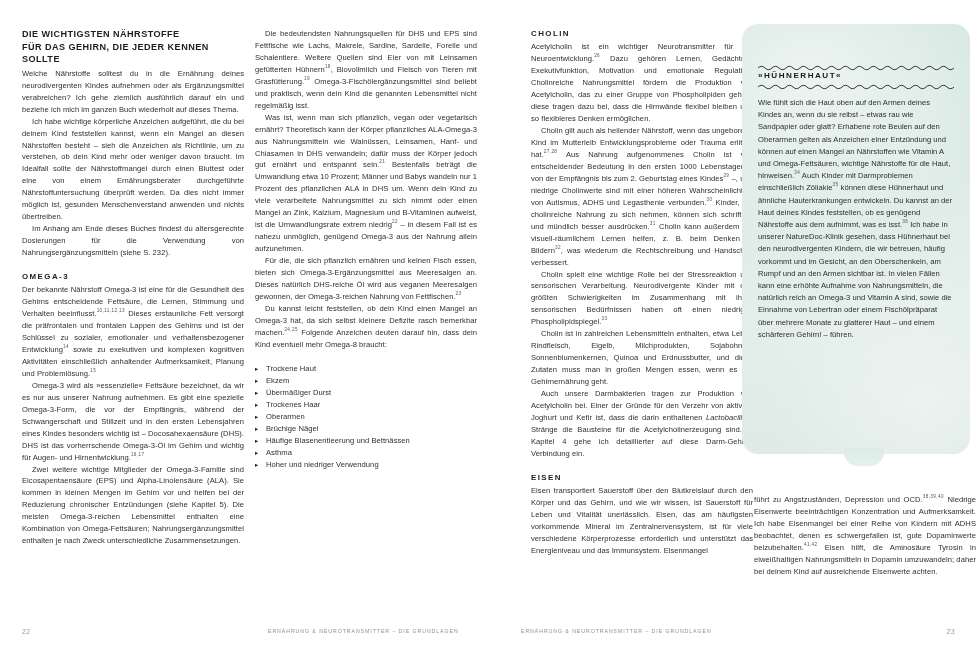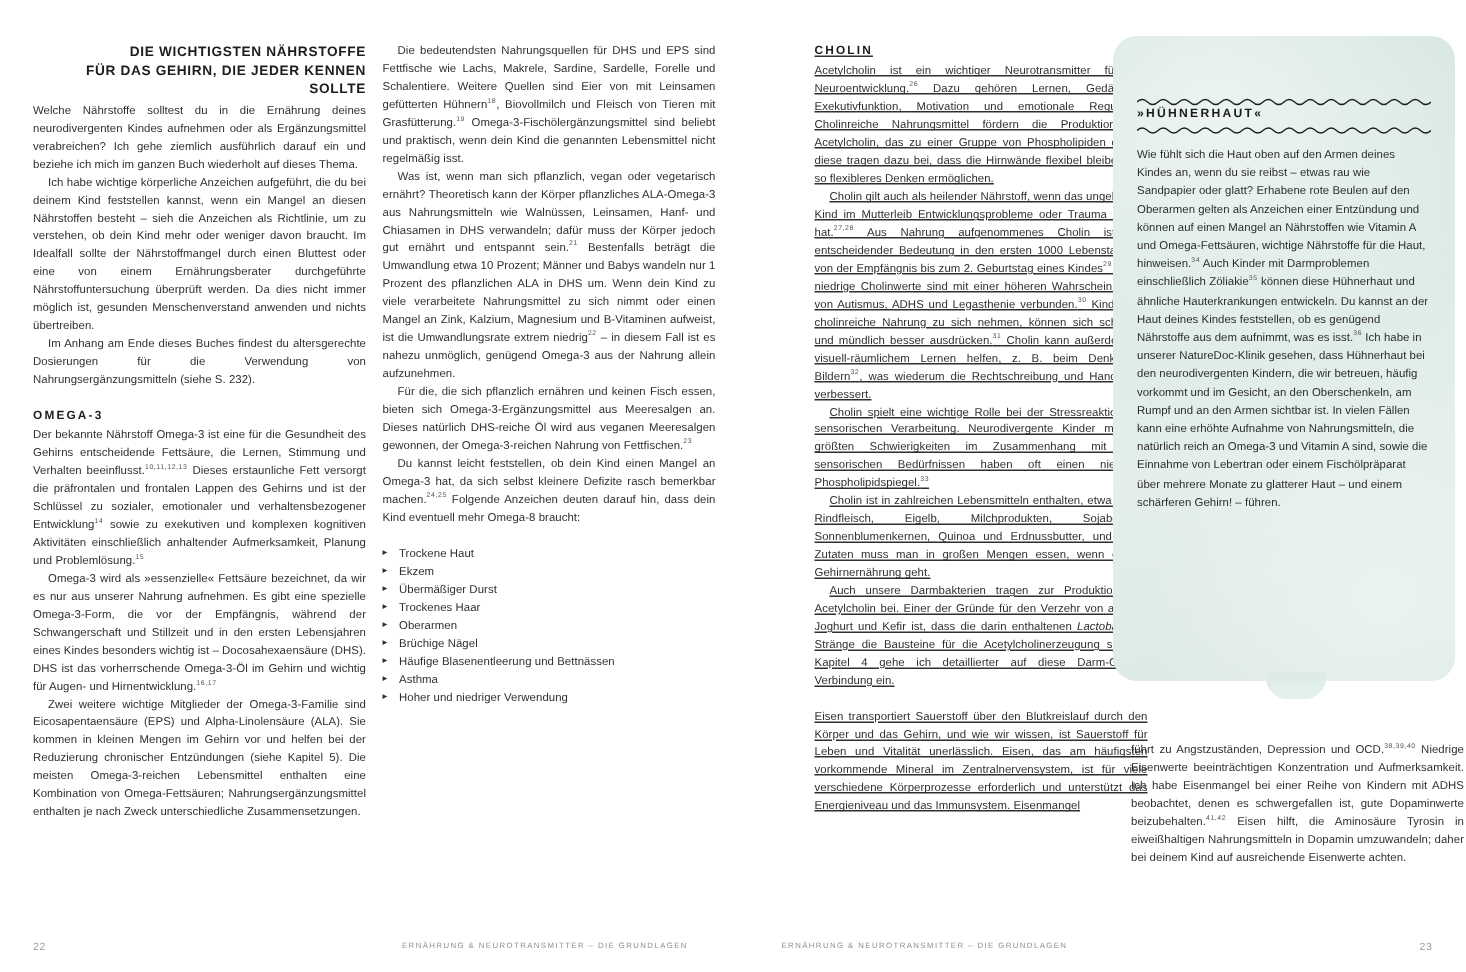--- a/index.html
+++ b/index.html
@@ -42,21 +42,21 @@
     line-height: 11.95px;
     text-align: justify;
     text-justify: inter-word;
     letter-spacing: 0.04px;
     color: #2f2f2f;
     -webkit-hyphens: none;
     hyphens: none;
   }
   .col-1 { left: 22px; }
   .col-2 { left: 255px; }
-  .col-3 { left: 543px; text-decoration: underline; }
+  .col-3 { left: 531px; }
   .col-4 { left: 754px; }
 
   .col p {
     margin: 0;
   }
   .col p + p {
     text-indent: 10px;
   }
 
   h2.sec-title {
@@ -68,21 +68,21 @@
     color: #1d1d1d;
     text-align: left;
   }
   h1.main-title {
     font-size: 9.1px;
     font-weight: bold;
     letter-spacing: 0.45px;
     line-height: 12.6px;
     margin: 0 0 2px 0;
     color: #1d1d1d;
-    text-align: right;
+    text-align: left;
     text-transform: uppercase;
   }
   .gap { height: 11.8px; }
 
   
   ul.bullets {
     list-style: none;
     margin: 0;
     padding: 0;
     text-align: left;
@@ -233,20 +233,21 @@
     </div>
 
     <div class="col col-3">
       <h2 class="sec-title">CHOLIN</h2>
       <p><span>Acetylcholin ist ein wichtiger Neurotransmitter für die Neuroentwicklung.</span><sup class="ref">26</sup><span> Dazu gehören Lernen, Gedächtnis, Exekutivfunktion, Motivation und emotionale Regulation. Cholinreiche Nahrungsmittel fördern die Produktion von Acetylcholin, das zu einer Gruppe von Phospholipiden gehört; diese tragen dazu bei, dass die Hirnwände flexibel bleiben und so flexibleres Denken ermöglichen.</span></p>
       <p><span>Cholin gilt auch als heilender Nährstoff, wenn das ungeborene Kind im Mutterleib Entwicklungsprobleme oder Trauma erlitten hat.</span><sup class="ref">27,28</sup><span> Aus Nahrung aufgenommenes Cholin ist von entscheidender Bedeutung in den ersten 1000 Lebenstagen – von der Empfängnis bis zum 2. Geburtstag eines Kindes</span><sup class="ref">29</sup><span> –, und niedrige Cholinwerte sind mit einer höheren Wahrscheinlichkeit von Autismus, ADHS und Legasthenie verbunden.</span><sup class="ref">30</sup><span> Kinder, die cholinreiche Nahrung zu sich nehmen, können sich schriftlich und mündlich besser ausdrücken.</span><sup class="ref">31</sup><span> Cholin kann außerdem bei visuell-räumlichem Lernen helfen, z. B. beim Denken in Bildern</span><sup class="ref">32</sup><span>, was wiederum die Rechtschreibung und Handschrift verbessert.</span></p>
       <p><span>Cholin spielt eine wichtige Rolle bei der Stressreaktion und sensorischen Verarbeitung. Neurodivergente Kinder mit den größten Schwierigkeiten im Zusammenhang mit ihren sensorischen Bedürfnissen haben oft einen niedrigen Phospholipidspiegel.</span><sup class="ref">33</sup></p>
       <p>Cholin ist in zahlreichen Lebensmitteln enthalten, etwa Leber, Rindfleisch, Eigelb, Milchprodukten, Sojabohnen, Sonnenblumenkernen, Quinoa und Erdnussbutter, und diese Zutaten muss man in großen Mengen essen, wenn es um Gehirnernährung geht.</p>
       <p><span>Auch unsere Darmbakterien tragen zur Produktion von Acetylcholin bei. Einer der Gründe für den Verzehr von aktivem Joghurt und Kefir ist, dass die darin enthaltenen </span><i class="sci">Lactobacillus</i><span>-Stränge die Bausteine für die Acetylcholinerzeugung sind. In Kapitel 4 gehe ich detaillierter auf diese Darm-Gehirn-Verbindung ein.</span></p>
       <div class="gap"></div>
+      <h2 class="sec-title">EISEN</h2>
       <p>Eisen transportiert Sauerstoff über den Blutkreislauf durch den Körper und das Gehirn, und wie wir wissen, ist Sauerstoff für Leben und Vitalität unerlässlich. Eisen, das am häufigsten vorkommende Mineral im Zentralnervensystem, ist für viele verschiedene Körperprozesse erforderlich und unterstützt das Energieniveau und das Immunsystem. Eisenmangel</p>
     </div>
 
     <div class="callout-wrap">
       <div class="bubble"></div>
       <div class="bubble-tail"></div>
       <div class="callout-inner">
         <svg class="wave" viewBox="0 0 196 7" preserveAspectRatio="none">
           <path d="M0 4 Q3.5 0.6 7 4 T14 4 T21 4 T28 4 T35 4 T42 4 T49 4 T56 4 T63 4 T70 4 T77 4 T84 4 T91 4 T98 4 T105 4 T112 4 T119 4 T126 4 T133 4 T140 4 T147 4 T154 4 T161 4 T168 4 T175 4 T182 4 T189 4 T196 4" fill="none" stroke="#1f1f1f" stroke-width="0.9"></path>
         </svg>

